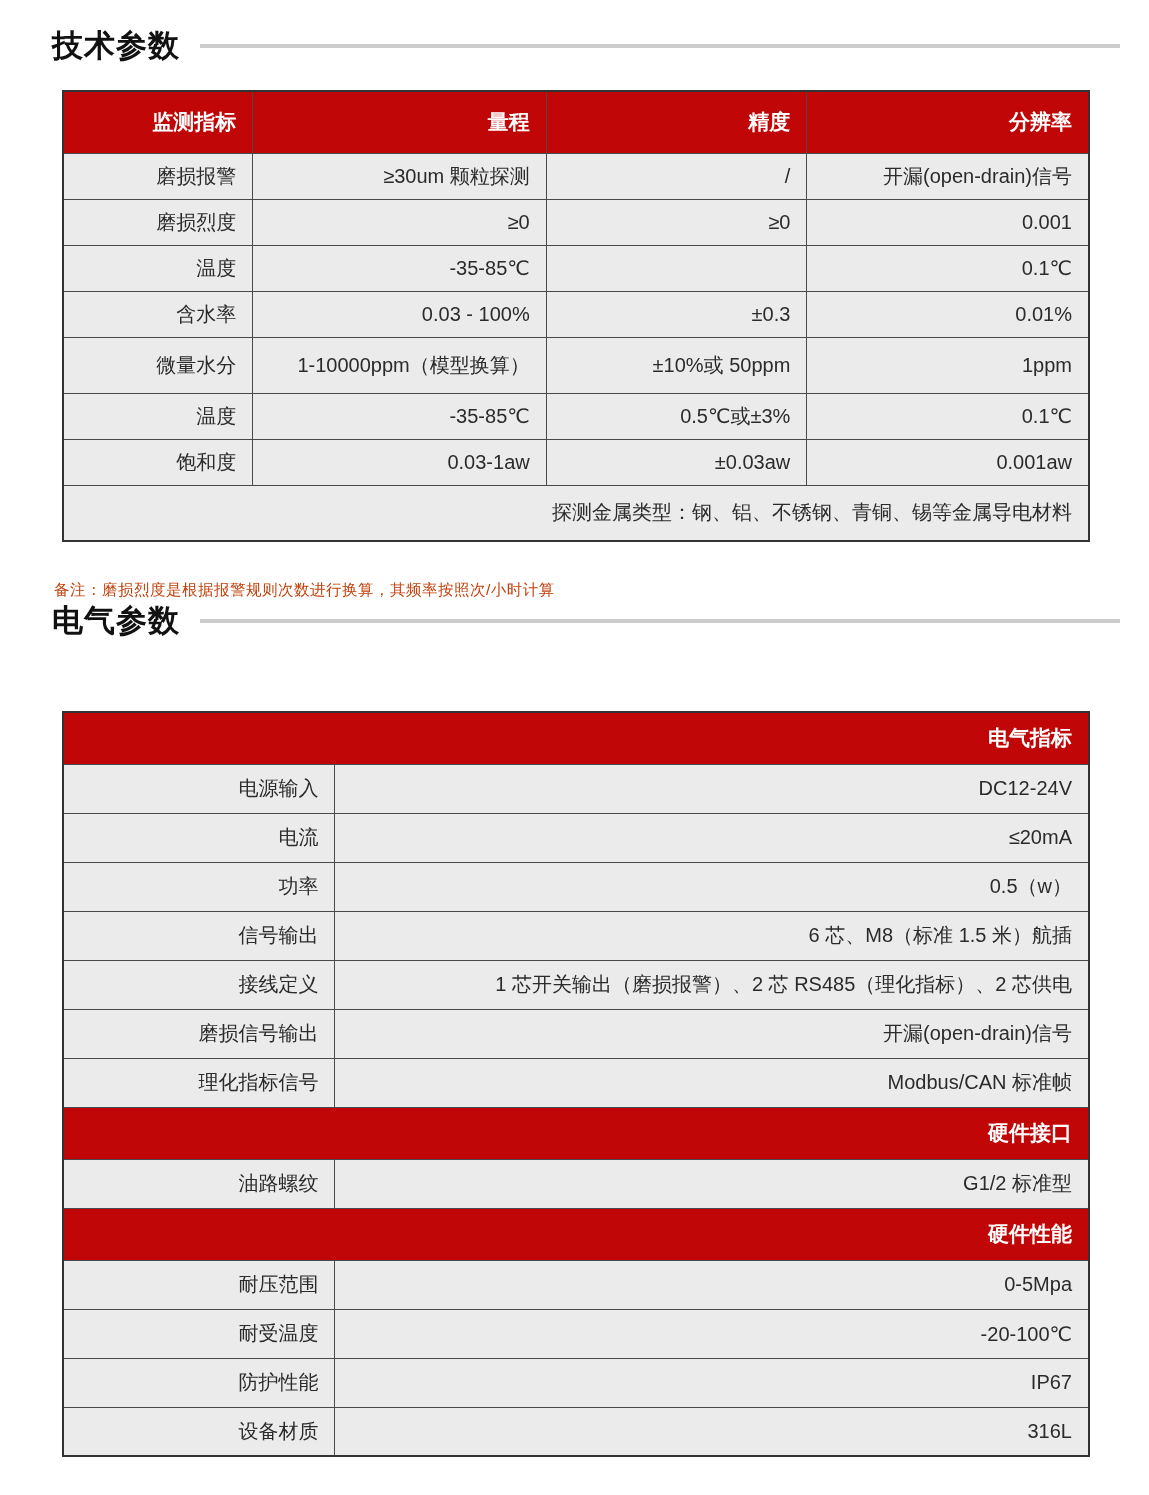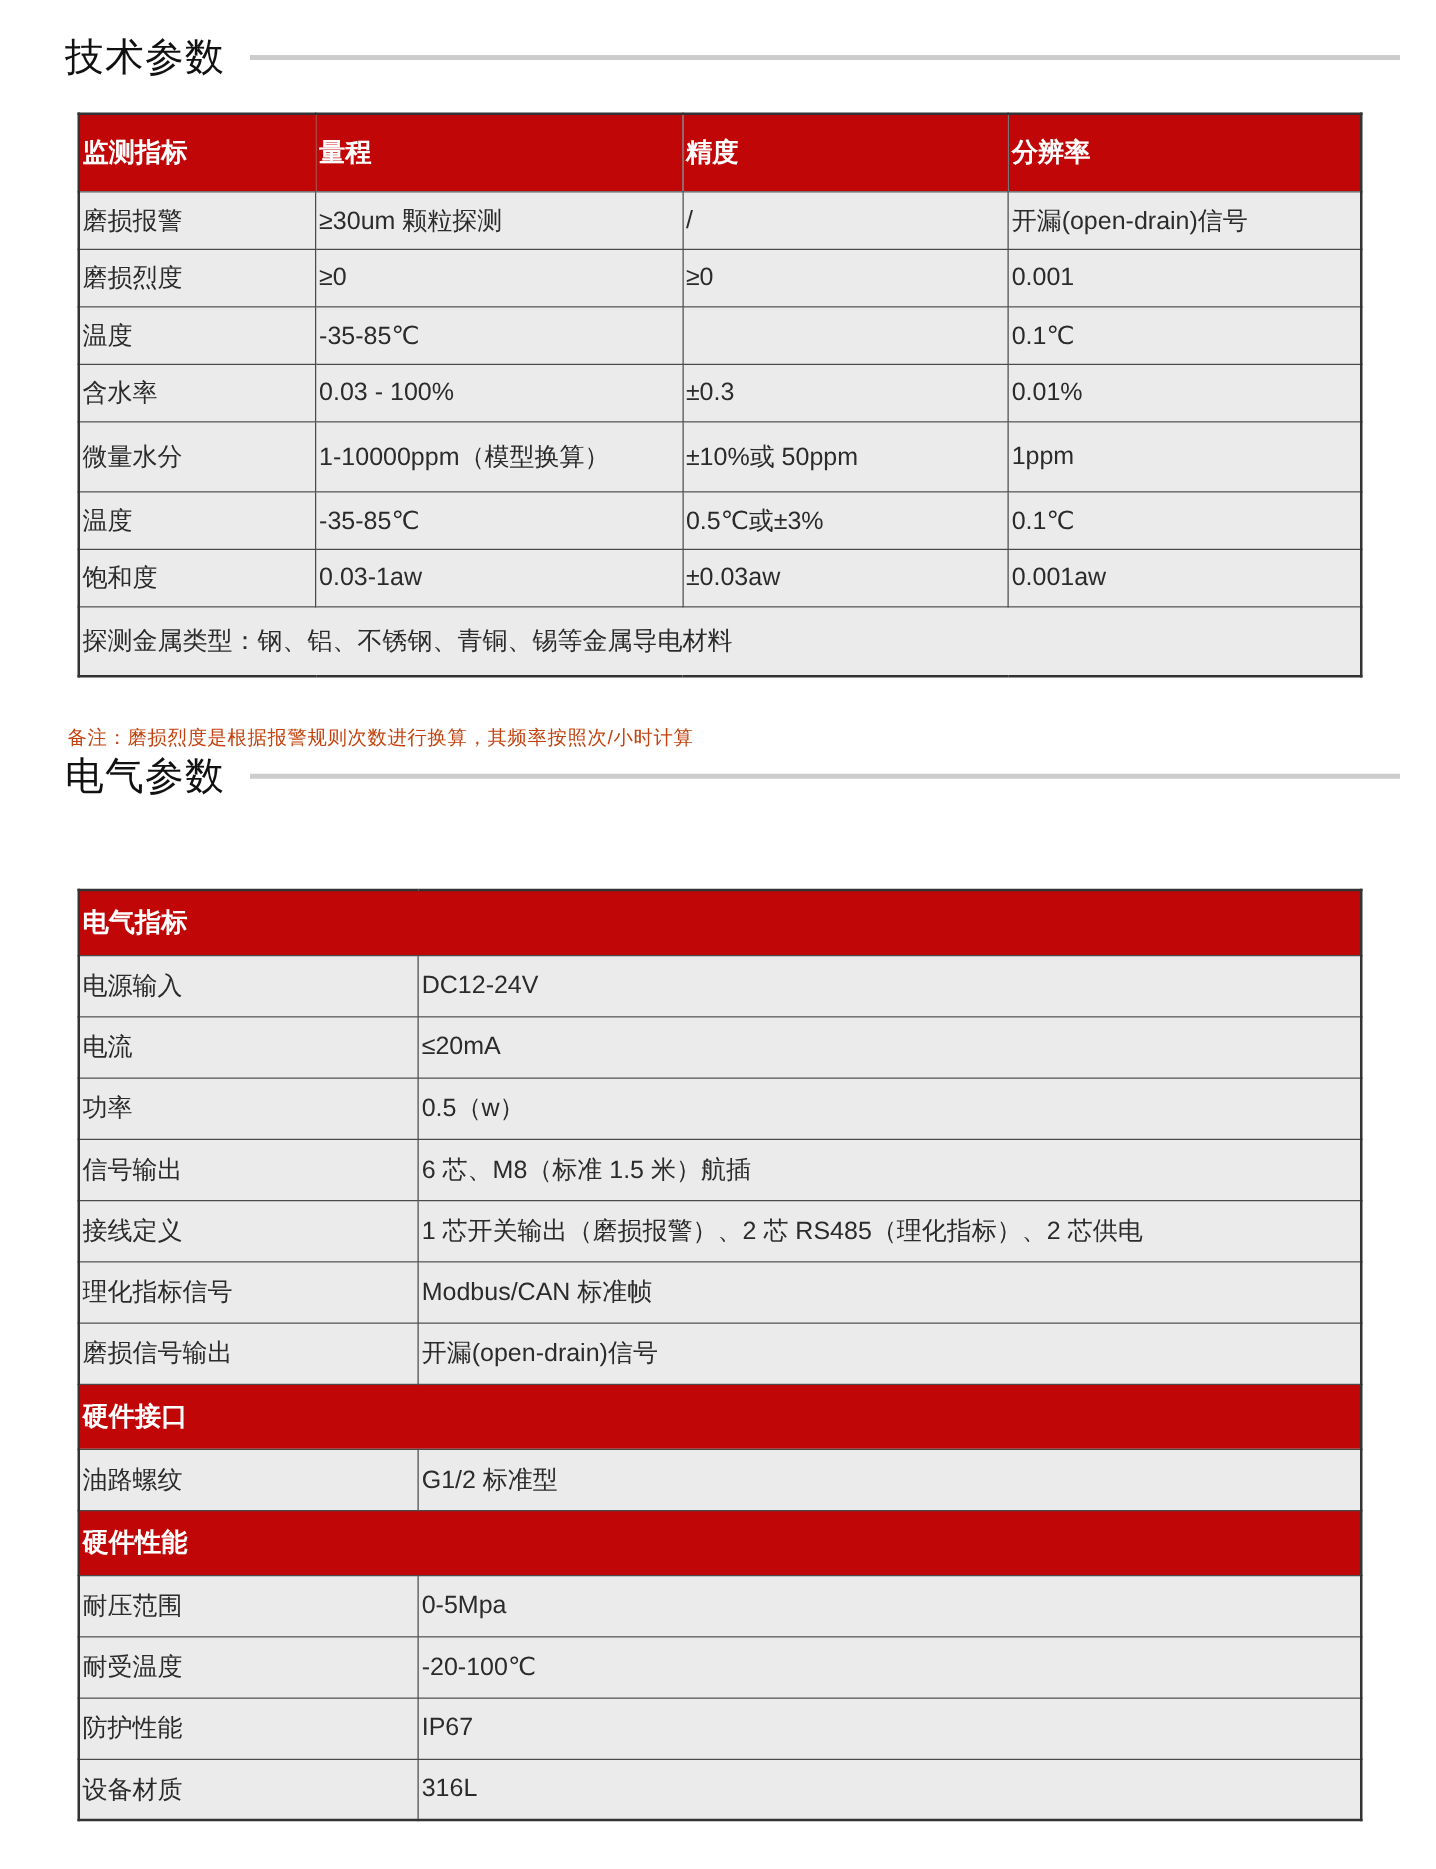--- a/index.html
+++ b/index.html
@@ -6,33 +6,33 @@
   body {
     width:1149px; height:1495px;
     font-family:"Liberation Sans","DejaVu Sans",sans-serif;
     color:#222;
     overflow:hidden;
   }
   .page { padding:26px 29px 0 52px; box-sizing:border-box; }
 
   .section-head { display:flex; align-items:center; gap:20px; }
   .section-title {
-    font-size:31px; font-weight:normal; color:#111;
+    font-size:31px; font-weight:bold; color:#111;
     letter-spacing:1px; white-space:nowrap; line-height:40px;
   }
   .title-rule { flex:1; height:4px; background:#cccccc; }
 
   table { border-collapse:collapse; table-layout:fixed; width:1028px; }
   .t1 { margin:24px 0 0 10px; border:2px solid #333; }
   .t2 { margin:70px 0 0 10px; border:2px solid #333; }
 
   th, td {
     border:1.6px solid #4a4a4a;
-    text-align:left; vertical-align:middle;
-    padding:0 2px; box-sizing:border-box;
+    text-align:right; vertical-align:middle;
+    padding:0 16px; box-sizing:border-box;
     overflow:hidden; white-space:nowrap;
   }
   .t1 th {
     background:#c00606; color:#ffffff;
     font-size:21px; font-weight:bold; height:62px;
   }
   .t1 td { background:#ebebeb; font-size:20px; color:#2b2b2b; height:46px; }
   .t1 tr.tall td { height:56px; }
   .t1 tr.span-row td { height:56px; }
 
@@ -152,27 +152,27 @@
       </tr>
       <tr>
         <td>信号输出</td>
         <td>6 芯、M8（标准 1.5 米）航插</td>
       </tr>
       <tr>
         <td>接线定义</td>
         <td>1 芯开关输出（磨损报警）、2 芯 RS485（理化指标）、2 芯供电</td>
       </tr>
       <tr>
+        <td>磨损信号输出</td>
+        <td>开漏(open-drain)信号</td>
+      </tr>
+      <tr>
         <td>理化指标信号</td>
         <td>Modbus/CAN 标准帧</td>
       </tr>
-      <tr>
-        <td>磨损信号输出</td>
-        <td>开漏(open-drain)信号</td>
-      </tr>
 
       <tr class="band">
         <td colspan="2">硬件接口</td>
       </tr>
       <tr>
         <td>油路螺纹</td>
         <td>G1/2 标准型</td>
       </tr>
 
       <tr class="band">

